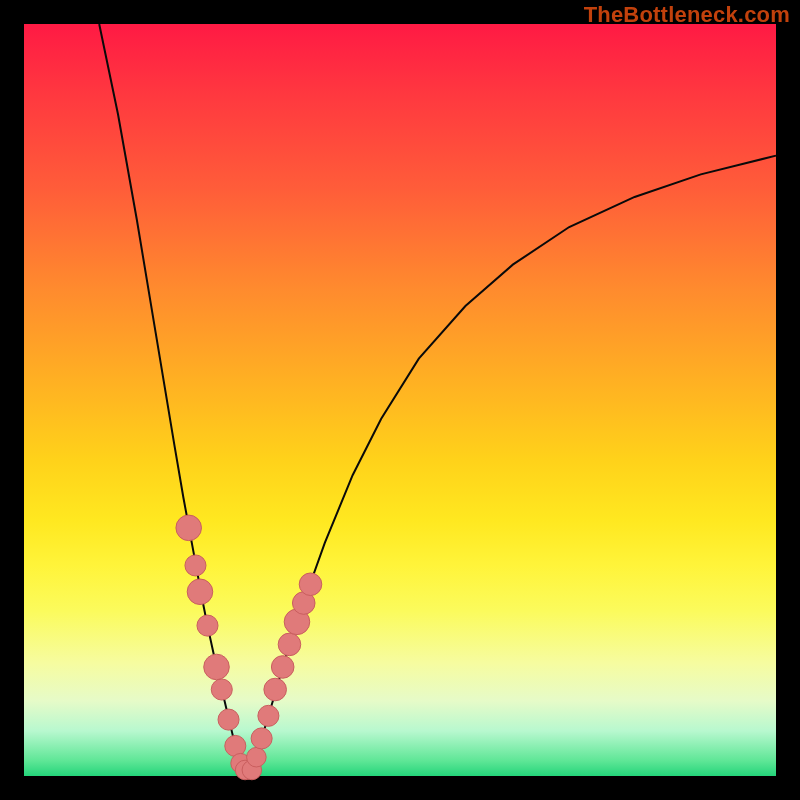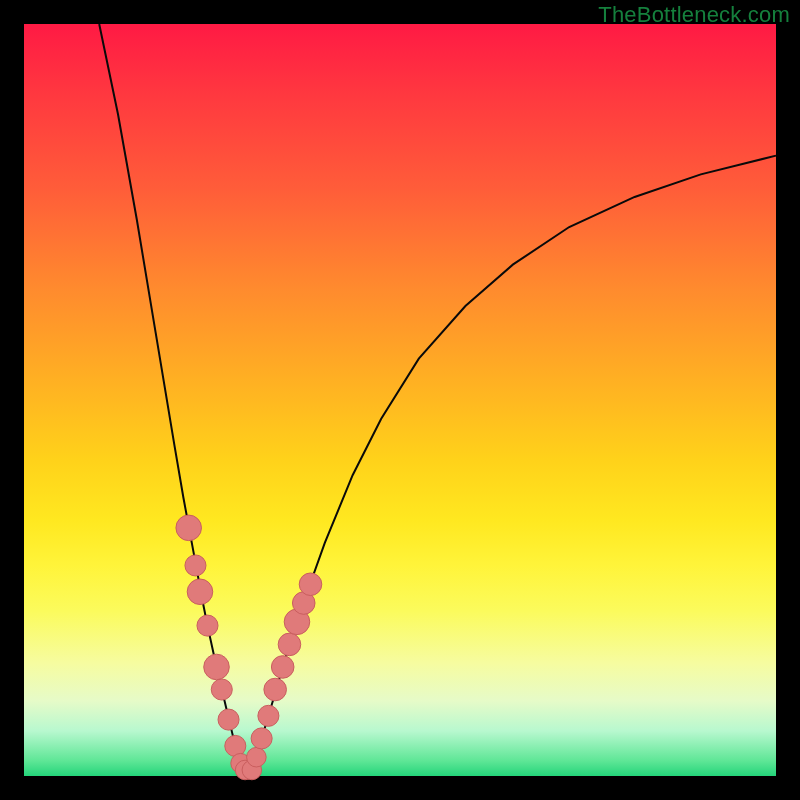--- a/index.html
+++ b/index.html
@@ -31,22 +31,22 @@
       #b8f8cf 94%,
       #5ee696 98%,
       #24d47a 100%);
   }
   .watermark {
     position: absolute;
     top: 2px;
     right: 10px;
     font-family: Arial, Helvetica, sans-serif;
     font-size: 22px;
-    font-weight: 400;
-    color: #15803d;
+    font-weight: 700;
+    color: #c2410c;
     letter-spacing: 0.2px;
     user-select: none;
   }
   svg.overlay {
     position: absolute;
     left: 0;
     top: 0;
     width: 800px;
     height: 800px;
     pointer-events: none;

